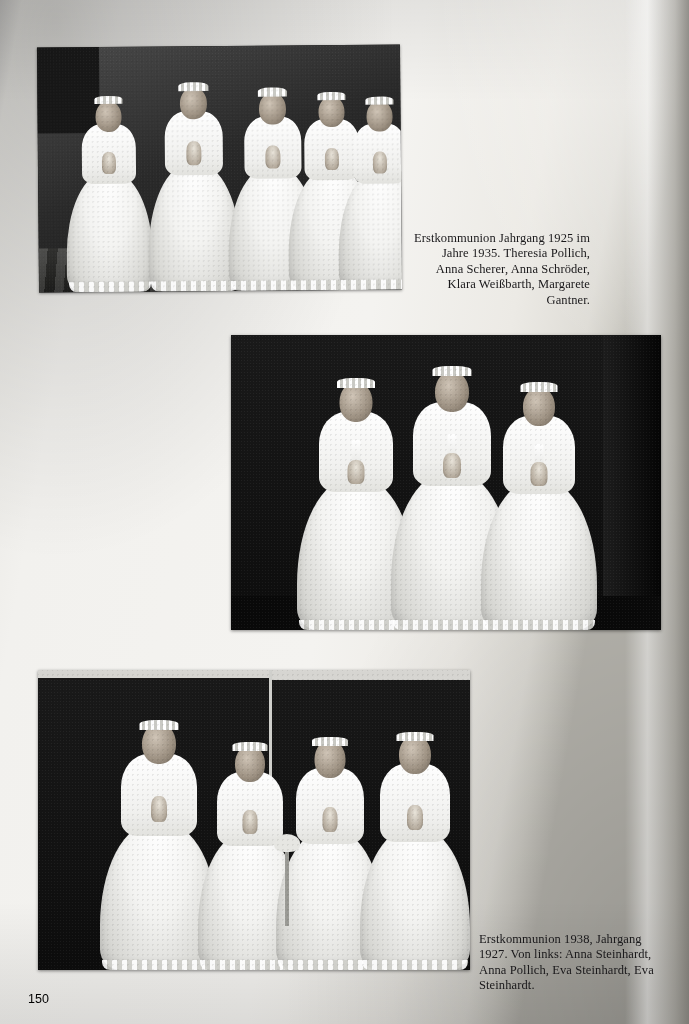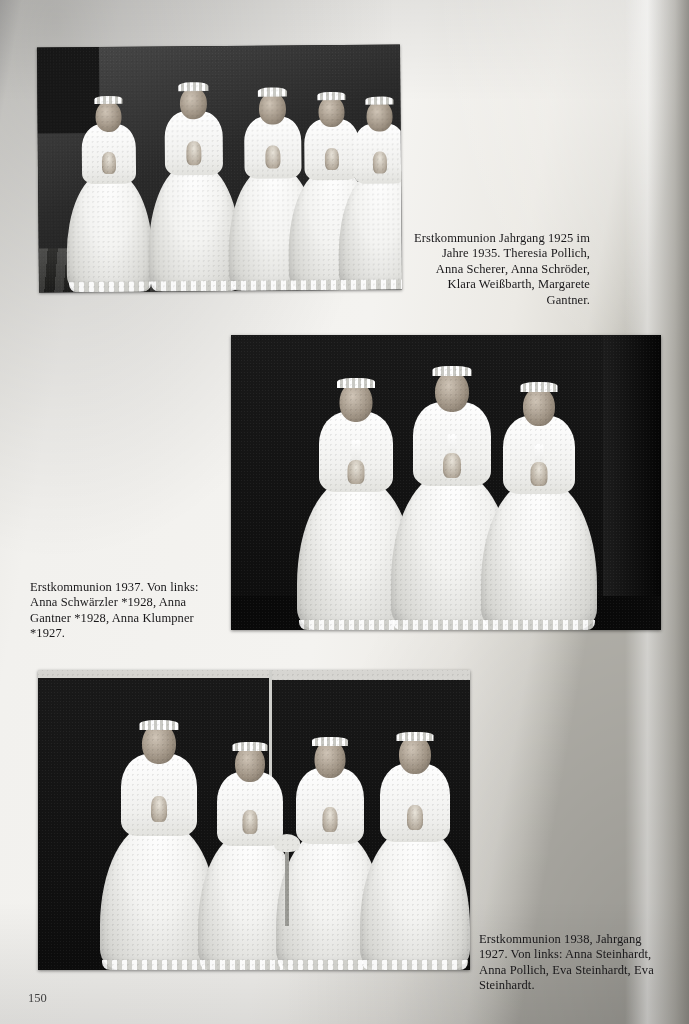--- a/index.html
+++ b/index.html
@@ -108,23 +108,23 @@
     position: absolute;
     font-family: "Liberation Serif", serif;
     font-size: 12.5px;
     line-height: 15.4px;
     color: #19181a;
     letter-spacing: 0.1px;
   }
   .folio {
     position: absolute;
     left: 28px; bottom: 18px;
-    font-family: Liberation Serif, serif;
+    font-family: Liberation Sans, sans-serif;
     font-size: 12.5px;
-    color: #404040;
+    color: #000000;
   }
 </style>
 </head>
 <body>
 
 <div class="page">
   <div class="paper"></div>
   <div class="curl"></div>
 
   <div class="photo" style="left:38px; top:46px; width:363px; height:245px; transform:rotate(-0.5deg);">
@@ -205,21 +205,20 @@
       <div class="skirt" style="width:116px; height:150px;"></div>
       <div class="torso" style="bottom:136px; width:72px; height:78px;"></div>
       <div class="candle" style="bottom:150px; width:9px; height:36px;"></div>
       <div class="hands" style="bottom:144px; width:17px; height:24px;"></div>
       <div class="head" style="bottom:204px; width:32px; height:39px;"></div>
       <div class="crown" style="bottom:238px; width:37px; height:10px;"></div>
     </div>
     <div class="grain"></div>
   </div>
 
-  <div class="caption" style="left:30px; top:580px; width:180px;">Erstkommunion 1937. Von links: Anna Schwärzler *1928, Anna Gantner *1928, Anna Klumpner *1927.</div>
 
   <div class="photo" style="left:38px; top:670px; width:432px; height:300px;">
     <div class="bg-wall2"></div>
 
     <div style="position:absolute; left:231px; top:0; width:3px; height:300px; background:#cfcfcb;"></div>
     <div style="position:absolute; left:0; top:0; width:231px; height:8px; background:#d6d5d1;"></div>
     <div style="position:absolute; left:234px; top:0; width:198px; height:10px; background:#d6d5d1;"></div>
 
     <div class="girl" style="left:62px; width:118px; height:268px;">
       <div class="skirt" style="width:118px; height:148px;"></div>

